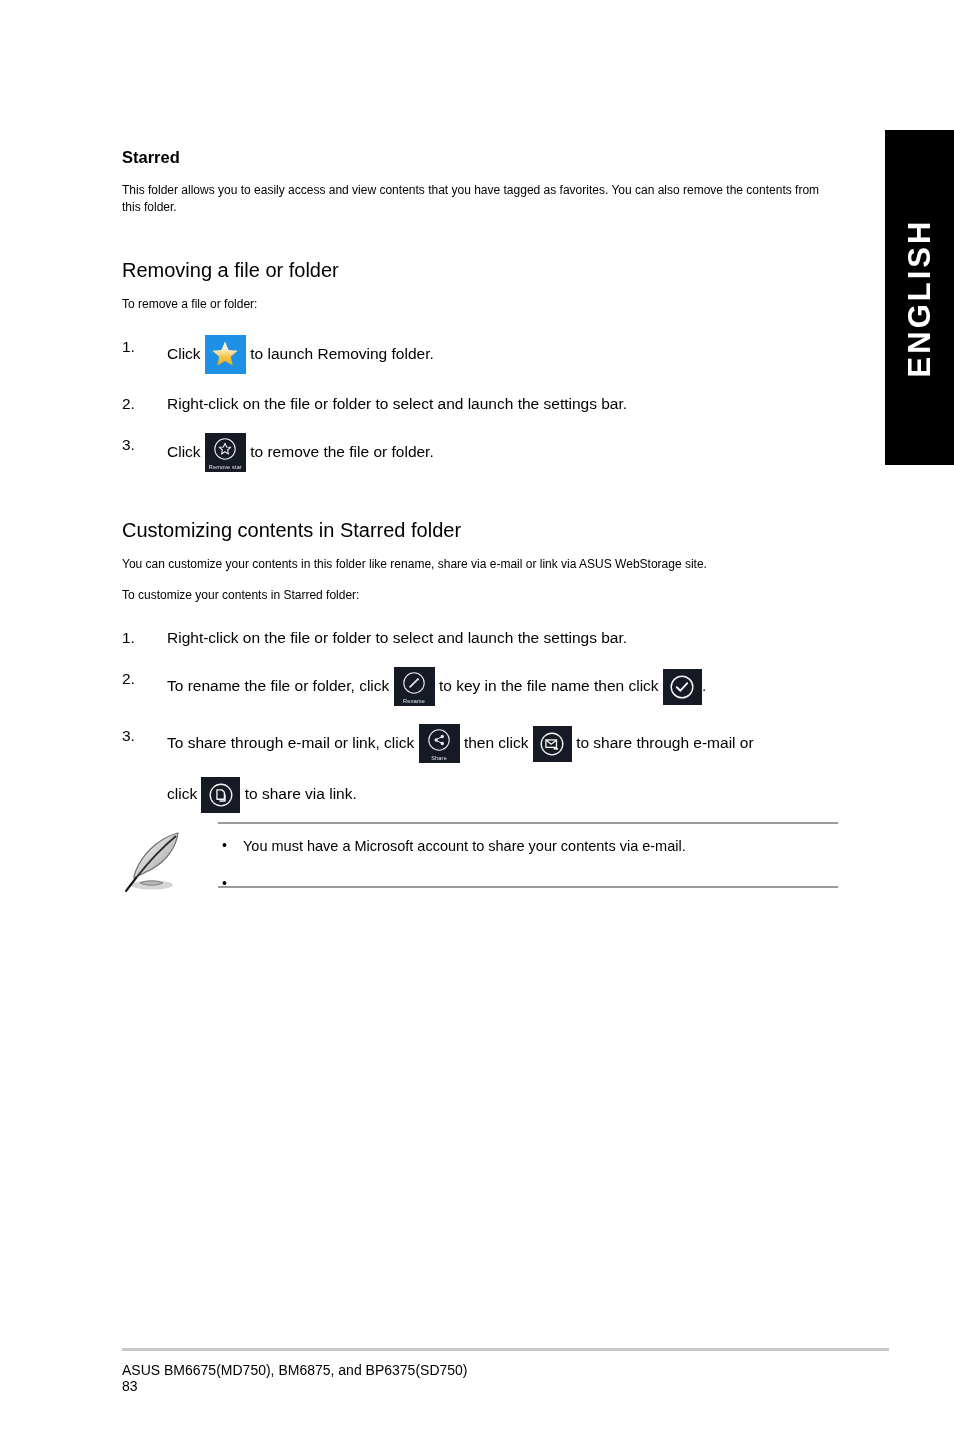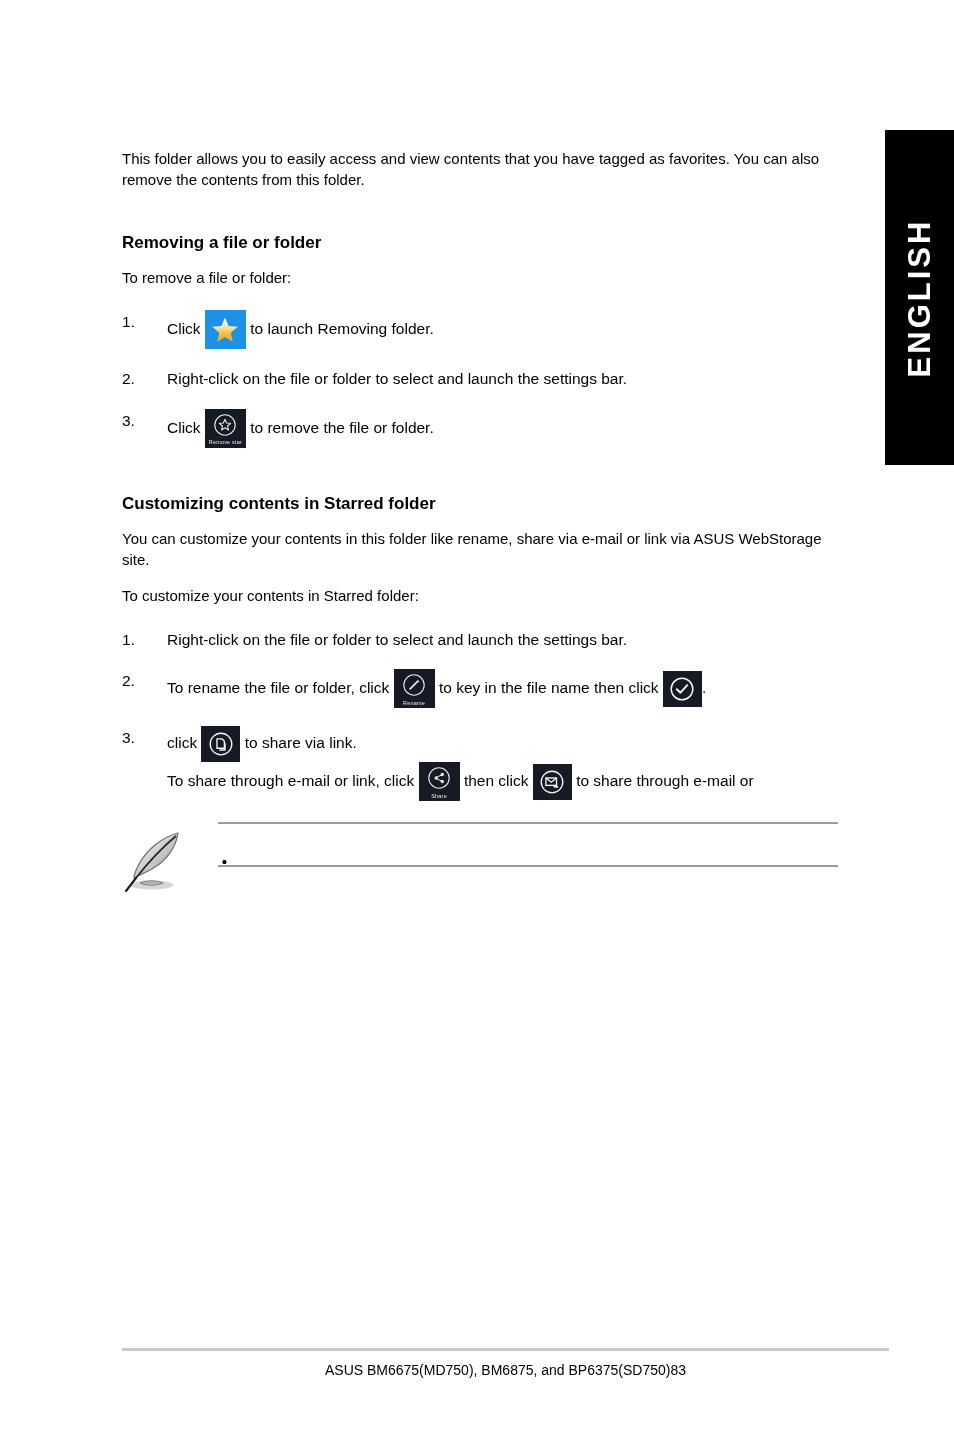--- a/index.html
+++ b/index.html
@@ -47,27 +47,27 @@
     width: 716px;
   }
 
   h2.section-title {
     font-size: 16.5px;
     font-weight: bold;
     margin: 0 0 14px 0;
     line-height: 1.2;
   }
   h3.sub-title {
-    font-size: 17px;
-    font-weight: bold;
+    font-size: 20px;
+    font-weight: normal;
     margin: 0 0 14px 0;
     line-height: 1.2;
   }
   p.body-text {
-    font-size: 15px;
+    font-size: 12px;
     margin: 0 0 14px 0;
     line-height: 1.42;
   }
   .spacer-lg { height: 28px; }
   .spacer-sm { height: 8px; }
 
   
   ol.steps {
     list-style: none;
     margin: 0;
@@ -186,31 +186,33 @@
     position: absolute;
     left: 122px;
     top: 1348px;
     width: 767px;
     border-top: 3px solid #c9c9c9;
     padding-top: 11px;
     display: flex;
     justify-content: center;
     align-items: baseline;
     font-size: 14px;
+    flex-direction: column;
   }
 </style>
 </head>
 <body>
 
 <div id="lang-tab">
   <span class="lang-text">ENGLISH</span>
 </div>
 
 <div id="content">
 
+  <h2 class="section-title">Starred</h2>
   <p class="body-text">This folder allows you to easily access and view contents that you have tagged as favorites. You can also remove the contents from this folder.</p>
 
   <div class="spacer-lg"></div>
 
   <h3 class="sub-title">Removing a file or folder</h3>
   <p class="body-text">To remove a file or folder:</p>
 
   <div class="spacer-sm"></div>
 
   <ol class="steps">
@@ -292,31 +294,20 @@
             <svg width="27" height="27" viewBox="0 0 24 24">
               <circle cx="12" cy="12" r="9.6" fill="none" stroke="#f2f3f5" stroke-width="1.3"></circle>
               <polyline points="7.4,12.2 10.6,15.3 16.7,8.6" fill="none" stroke="#f2f3f5" stroke-width="1.7" stroke-linecap="round" stroke-linejoin="round"></polyline>
             </svg>
           </span>
         </span><span>.</span></span>
     </li>
 
     <li>
       <span class="num">3.</span>
-      <span class="step-line" style="margin-top:14px;"><span>click</span>
-        <span class="tile plain">
-          <span class="glyph">
-            <svg width="27" height="27" viewBox="0 0 24 24">
-              <circle cx="12" cy="12" r="9.6" fill="none" stroke="#f2f3f5" stroke-width="1.2"></circle>
-              <path d="M8.4 7.4 h4.4 l2.2 2.2 v6.2 h-6.6 z" fill="none" stroke="#f2f3f5" stroke-width="1.2" stroke-linejoin="round"></path>
-              <path d="M10.6 17.3 h5.0 v-6.0" fill="none" stroke="#f2f3f5" stroke-width="1.2" stroke-linejoin="round"></path>
-            </svg>
-          </span>
-        </span>
-        <span>to share via link.</span></span>
       <span class="step-line"><span>To share through e-mail or link, click</span>
         <span class="tile labeled">
           <span class="glyph">
             <svg width="24" height="24" viewBox="0 0 24 24">
               <circle cx="12" cy="12" r="10.2" fill="none" stroke="#e8eaee" stroke-width="1.1"></circle>
               <circle cx="15.3" cy="8.5" r="1.7" fill="#e8eaee"></circle>
               <circle cx="15.3" cy="15.5" r="1.7" fill="#e8eaee"></circle>
               <circle cx="9.2" cy="12" r="1.7" fill="#e8eaee"></circle>
               <line x1="9.8" y1="11.1" x2="14.5" y2="9.1" stroke="#e8eaee" stroke-width="1"></line>
               <line x1="9.8" y1="12.9" x2="14.5" y2="14.9" stroke="#e8eaee" stroke-width="1"></line>
@@ -331,20 +322,31 @@
               <circle cx="12" cy="12" r="9.6" fill="none" stroke="#f2f3f5" stroke-width="1.2"></circle>
               <rect x="6.6" y="8.4" width="9.4" height="6.6" fill="none" stroke="#f2f3f5" stroke-width="1.2"></rect>
               <polyline points="6.6,8.4 11.3,12.2 16.0,8.4" fill="none" stroke="#f2f3f5" stroke-width="1.2"></polyline>
               <line x1="13.4" y1="16.2" x2="17.4" y2="16.2" stroke="#f2f3f5" stroke-width="1.2"></line>
               <polygon points="17.6,16.2 15.6,14.8 15.6,17.6" fill="#f2f3f5"></polygon>
             </svg>
           </span>
         </span>
         <span>to share through e-mail or</span>
       </span>
+      <span class="step-line" style="margin-top:14px;"><span>click</span>
+        <span class="tile plain">
+          <span class="glyph">
+            <svg width="27" height="27" viewBox="0 0 24 24">
+              <circle cx="12" cy="12" r="9.6" fill="none" stroke="#f2f3f5" stroke-width="1.2"></circle>
+              <path d="M8.4 7.4 h4.4 l2.2 2.2 v6.2 h-6.6 z" fill="none" stroke="#f2f3f5" stroke-width="1.2" stroke-linejoin="round"></path>
+              <path d="M10.6 17.3 h5.0 v-6.0" fill="none" stroke="#f2f3f5" stroke-width="1.2" stroke-linejoin="round"></path>
+            </svg>
+          </span>
+        </span>
+        <span>to share via link.</span></span>
     </li>
 
   </ol>
 
 </div>
 
 <div id="note-box">
   <div class="note-inner">
     <div class="note-icon">
       <svg width="72" height="70" viewBox="0 0 72 70">
@@ -359,20 +361,21 @@
         <path d="M56 5 C40 9 24 22 16 38 C13 44 12 48 12 50 C16 48 22 45 30 41 C44 33 54 20 56 5 Z" fill="url(#featherGrad)" stroke="#6e6e6e" stroke-width="1.2" stroke-linejoin="round"></path>
         <path d="M54 8 C42 18 28 32 14 50" fill="none" stroke="#2b2b2b" stroke-width="1.8"></path>
         <path d="M14 50 L4 63" fill="none" stroke="#1a1a1a" stroke-width="2.1" stroke-linecap="round"></path>
         <path d="M18 55 C25 52 34 52 41 55 C34 58 25 58 18 55 Z" fill="#b5b5b5" stroke="#7a7a7a" stroke-width="0.9"></path>
       </svg>
     </div>
     <div class="note-body">
       <ul>
         <li>
           <span class="bullet">•</span>
+          <span>You must have a Microsoft account to share your contents via e-mail.</span>
         </li>
         <li>
           <span class="bullet">•</span>
         </li>
       </ul>
     </div>
   </div>
 </div>
 
 <div id="footer">

